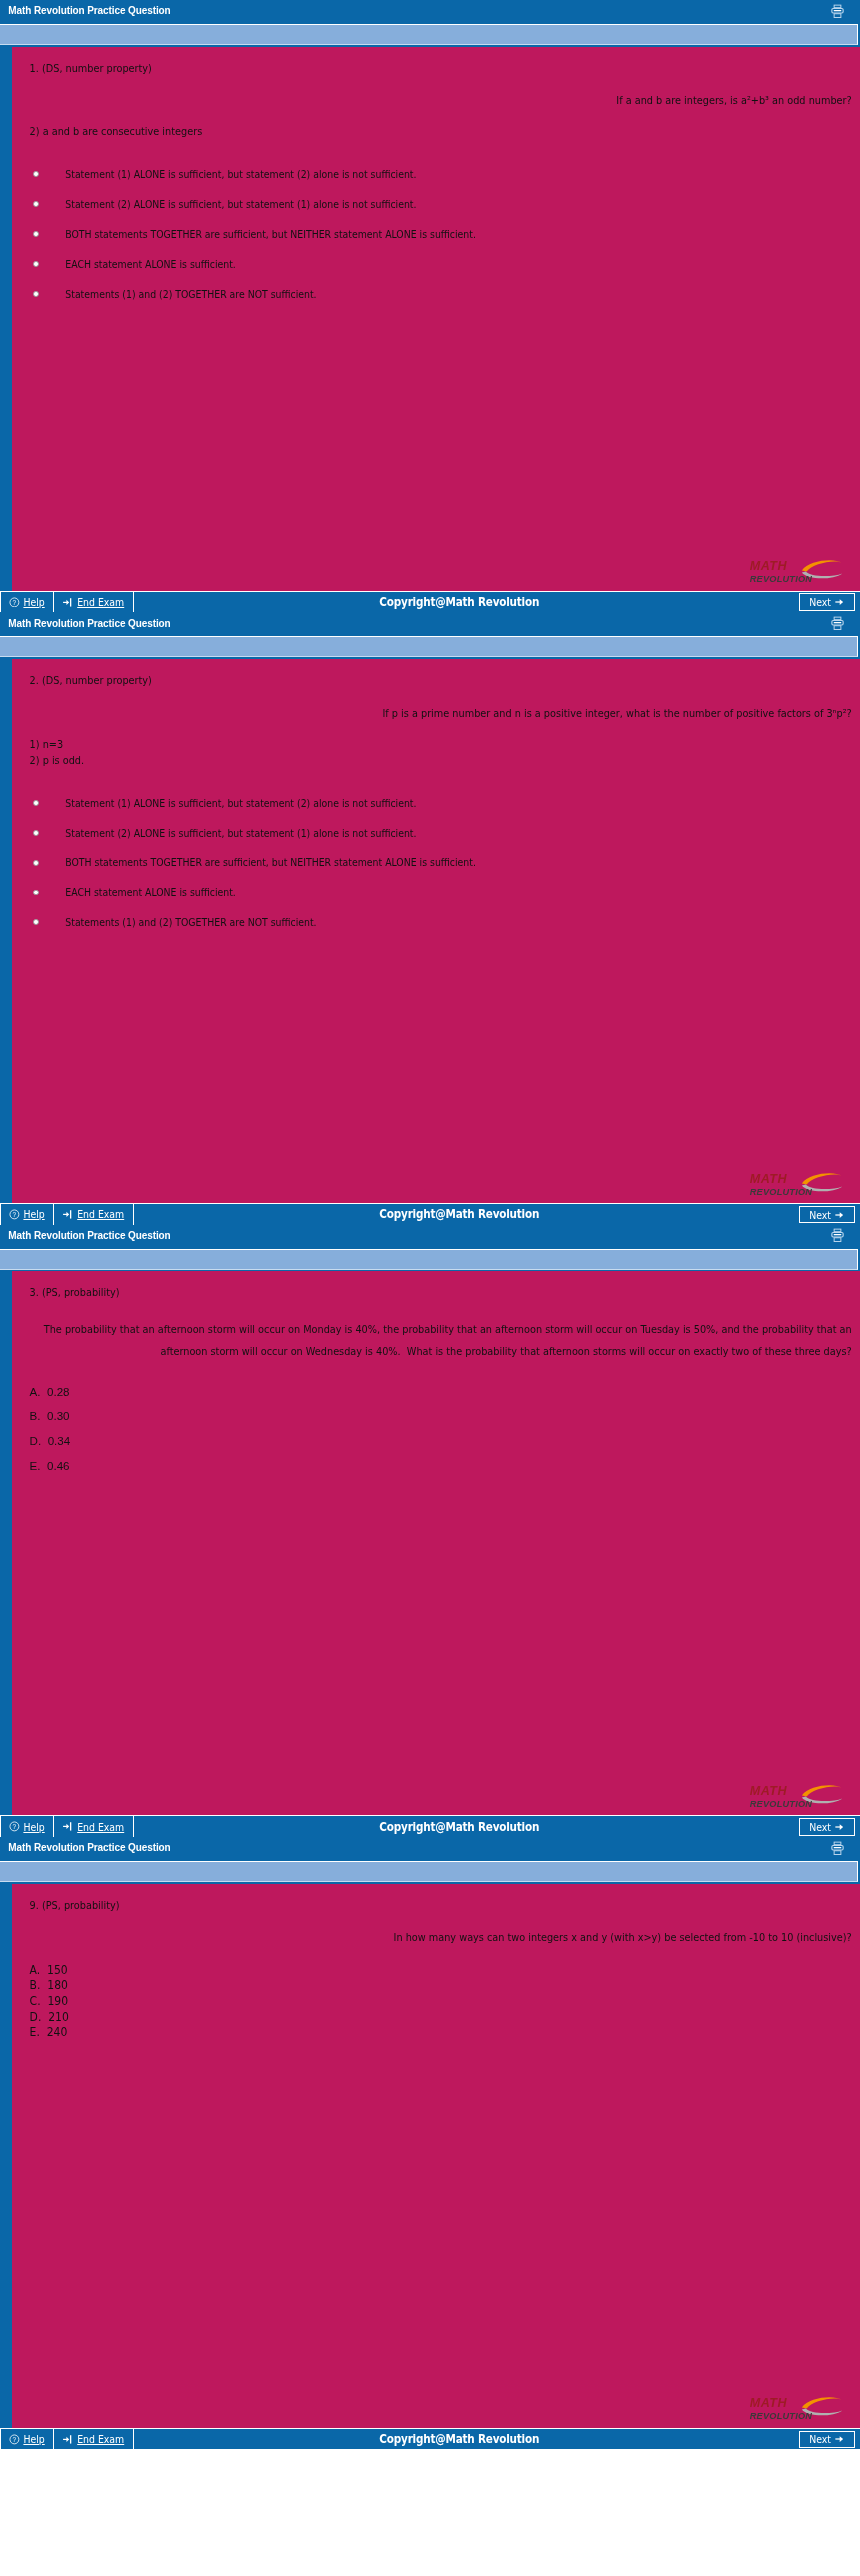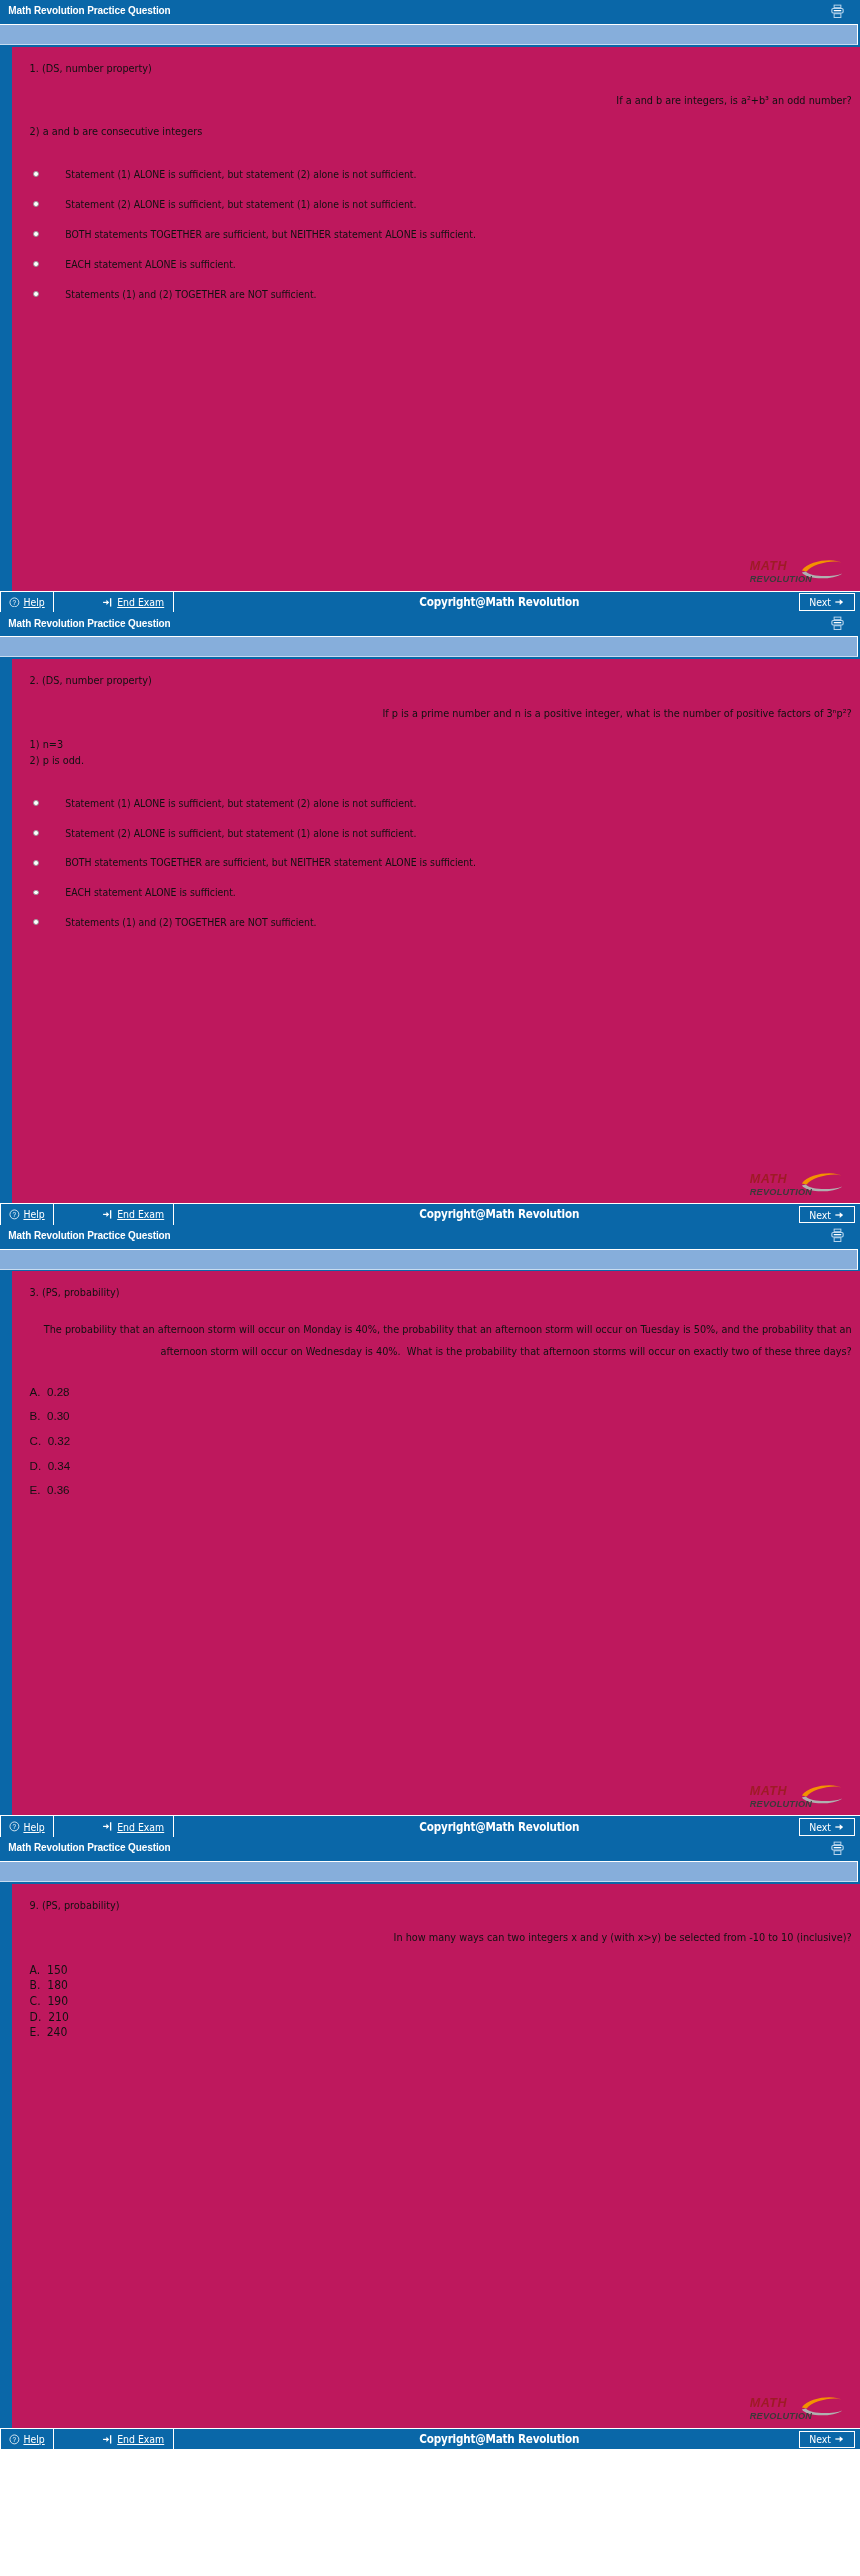--- a/index.html
+++ b/index.html
@@ -137,21 +137,20 @@
   .filler { width: 100%; }
 
   
   .toolbar {
     height: 21.6px;
     background: #0a67a8;
     display: flex;
     align-items: stretch;
     border-top: 1.7px solid #ffffff;
     position: relative;
-    gap: 40px;
   }
   .tb-btn {
     display: flex;
     align-items: center;
     gap: 3.3px;
     padding: 0 8.3px;
     color: #ffffff;
     font-size: 10.4px;
     font-family: "Liberation Sans Narrow", "DejaVu Sans Condensed", "Liberation Sans", sans-serif;
     border-right: 0.8px solid #ffffff;
@@ -380,23 +379,22 @@
         <div class="band"></div>
       </div>
       <div class="content">
         <div class="leftstripe"></div>
         <div class="qbody" style="min-height: 544px;">
           <div class="qline qnum">3. (PS, probability)</div>
           <div class="qline qstem spaced">The probability that an afternoon storm will occur on Monday is 40%, the probability that an afternoon storm will occur on Tuesday is 50%, and the probability that an afternoon storm will occur on Wednesday is 40%.  What is the probability that afternoon storms will occur on exactly two of these three days?</div>
           <div class="choices-wide">
             <div class="ch">A.  0.28</div>
             <div class="ch">B.  0.30</div>
-            <div class="ch">C.  0.32</div>
             <div class="ch">D.  0.34</div>
-            <div class="ch">E.  0.36</div>
+            <div class="ch">E.  0.46</div>
           </div>
           <div class="filler"></div>
           <div class="logo">
             <svg viewBox="0 0 200 58" aria-hidden="true">
               <path d="M108 30 C122 8, 176 4, 190 14 C176 6, 128 16, 118 32 Z" fill="#f39200"></path>
               <path d="M108 34 C120 50, 172 50, 192 36 C172 44, 126 44, 116 32 Z" fill="#b0b0b0"></path>
               <text x="0" y="30" font-family="Liberation Sans, sans-serif" font-size="26" font-weight="bold" font-style="italic" fill="#9e1b26" letter-spacing="1">MATH</text>
               <text x="0" y="53" font-family="Liberation Sans, sans-serif" font-size="19" font-weight="bold" font-style="italic" fill="#3a3a3a" letter-spacing="0.5">REVOLUTION</text>
             </svg>
           </div>

